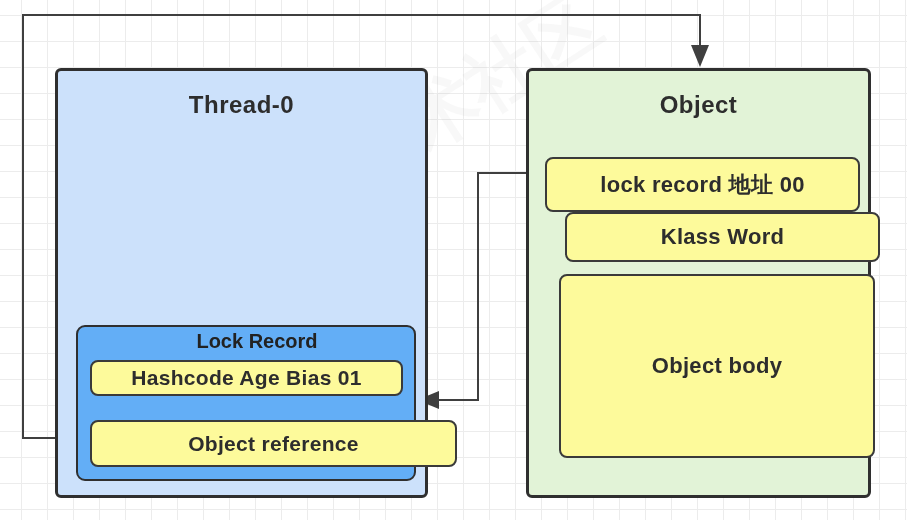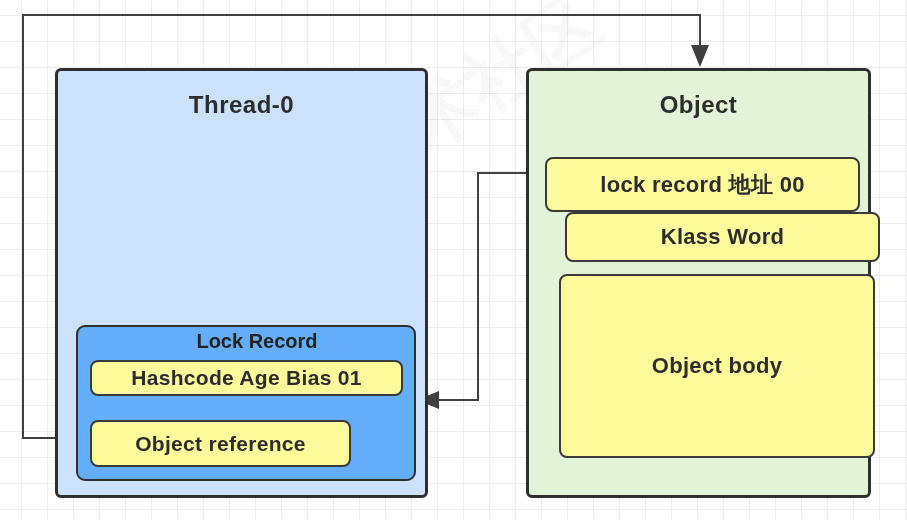--- a/index.html
+++ b/index.html
@@ -33,21 +33,21 @@
     background:var(--lock_record_fill);border:2.5px solid var(--border_dark);
     border-radius:9px;box-sizing:border-box;
   }
   .lr-title{position:absolute;left:0;right:0;top:3px;text-align:center;font-size:20px;font-weight:700;color:#222;padding-left:22px;}
   .field{
     position:absolute;background:var(--field_fill);border:2.5px solid #3a3a3a;
     border-radius:8px;box-sizing:border-box;display:flex;align-items:center;justify-content:center;
     font-size:21px;font-weight:700;color:var(--text);text-align:center;letter-spacing:.3px;
   }
   .lr-field-1{left:12px;top:33px;width:313px;height:36px;}
-  .lr-field-2{left:12px;top:93px;width:261px;height:47px;}
+  .lr-field-2{left:12px;top:93px;width:367px;height:47px;}
   .obj-field-1{left:16px;top:86px;width:315px;height:55px;font-size:22px;}
   .obj-field-2{left:16px;top:141px;width:315px;height:50px;font-size:22px;margin-left:20px;}
   .obj-field-3{left:30px;top:203px;width:316px;height:184px;font-size:22px;}
   .watermark-br{
     position:absolute;right:4px;bottom:3px;font-size:18px;letter-spacing:1px;
     color:var(--watermark_color);opacity:.85;
   }
   .watermark-faint{
     position:absolute;left:110px;top:280px;font-size:72px;font-weight:700;white-space:nowrap;
     color:rgba(130,130,130,0.06);transform:rotate(-33deg);transform-origin:left center;

